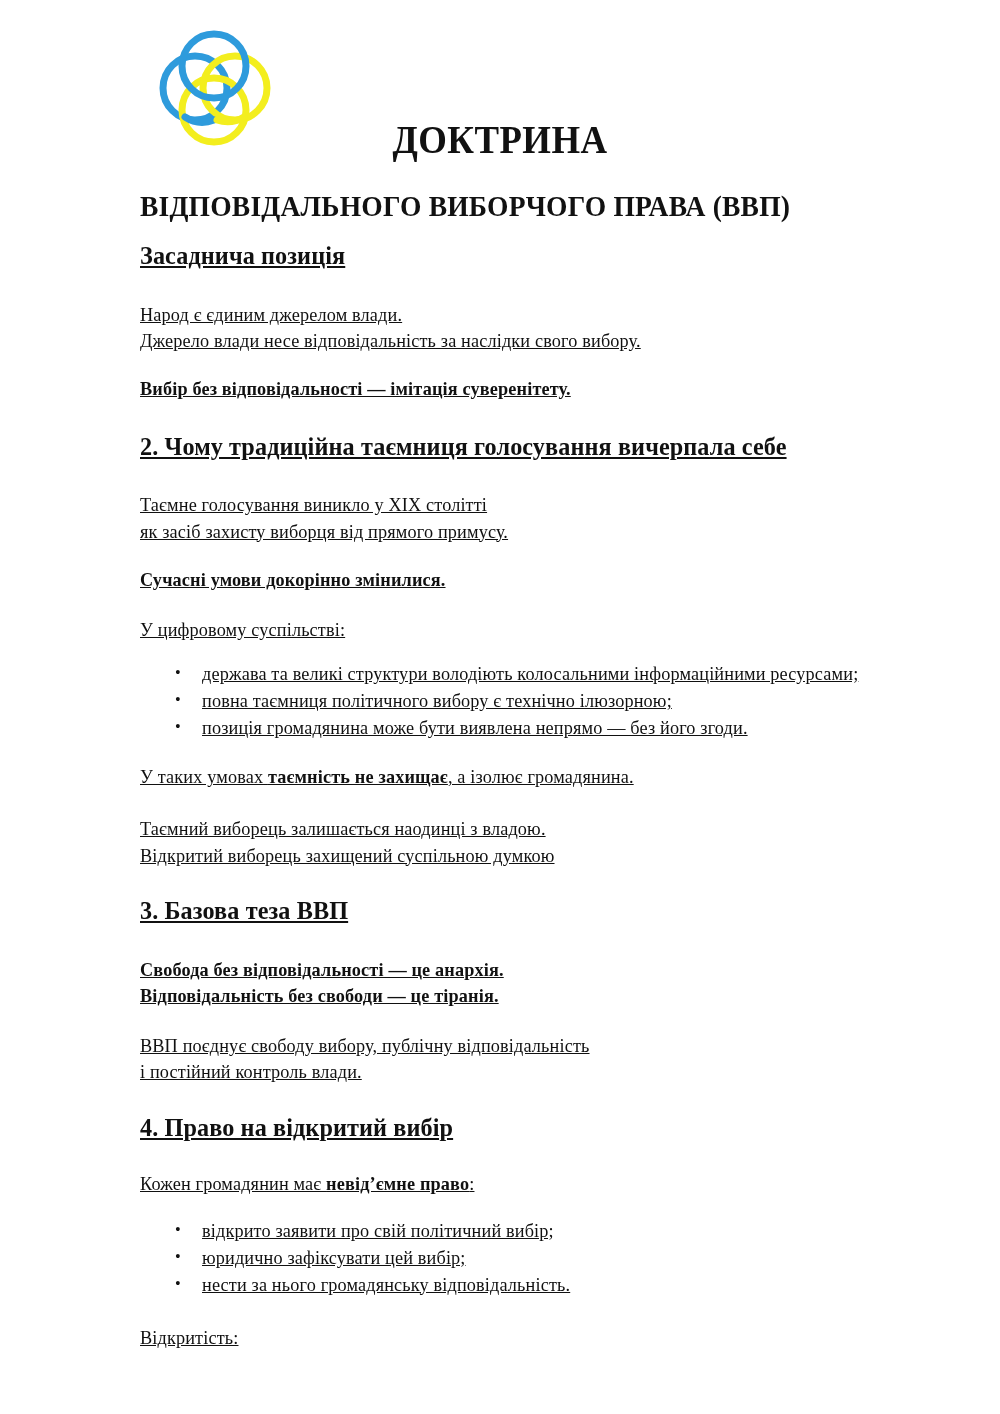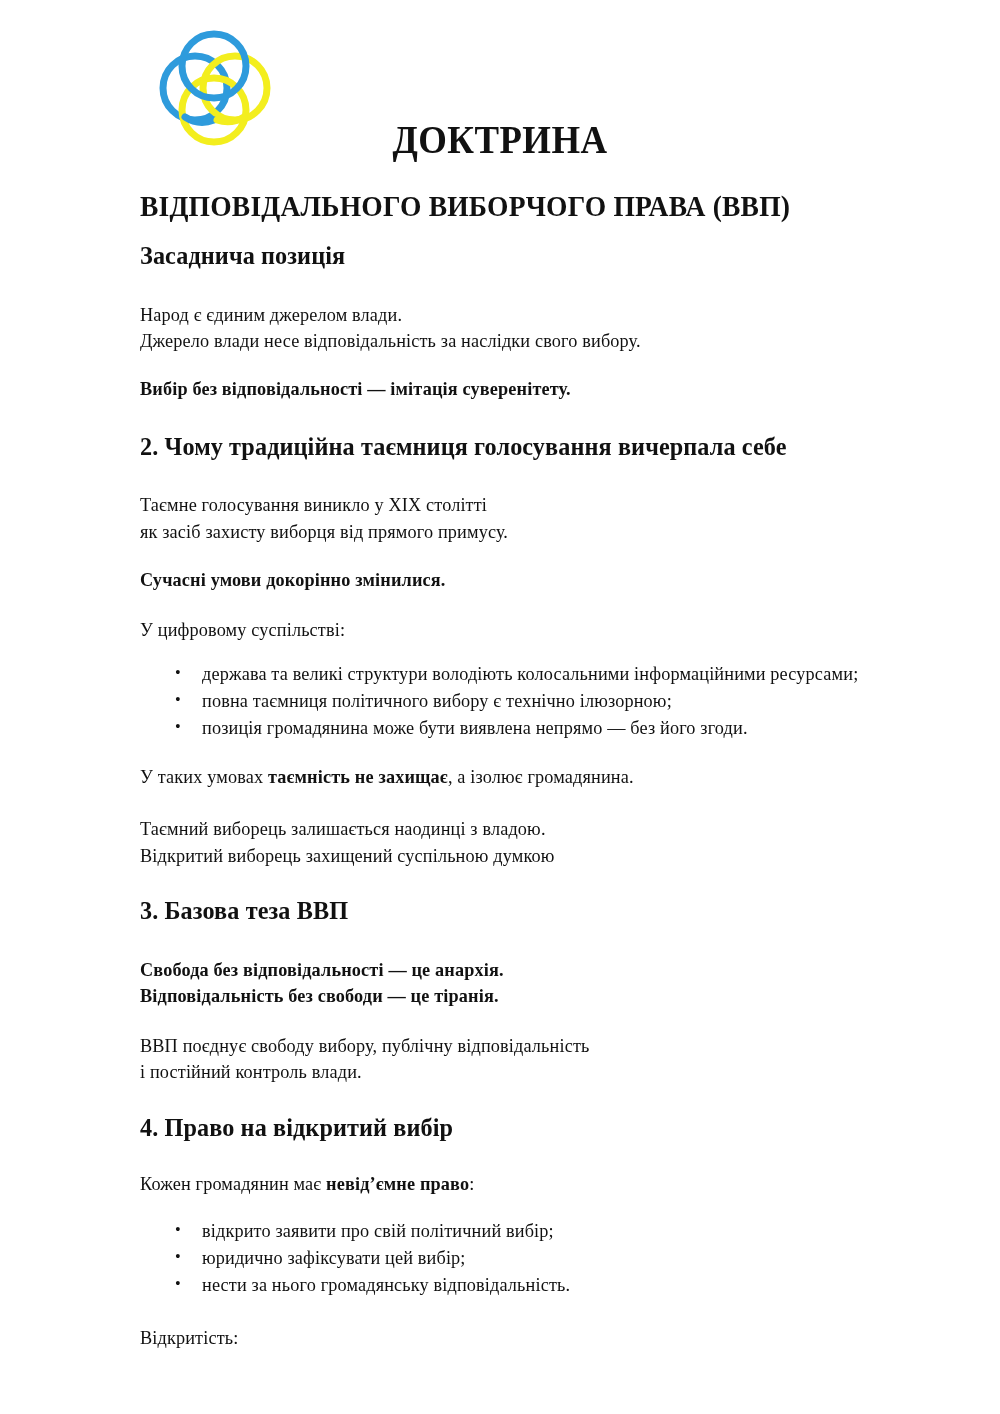--- a/index.html
+++ b/index.html
@@ -66,20 +66,21 @@
     transform: scaleX(0.95);
     transform-origin: left center;
   }
 
   
   .content {
     position: absolute;
     left: 140px;
     top: 240px;
     width: 820px;
+    text-decoration: underline;
   }
 
   h2.section-head {
     font-size: 25.5px;
     font-weight: bold;
     line-height: 1.25;
     margin: 0;
     letter-spacing: 0.1px;
     transform: scaleX(0.95);
     transform-origin: left center;

